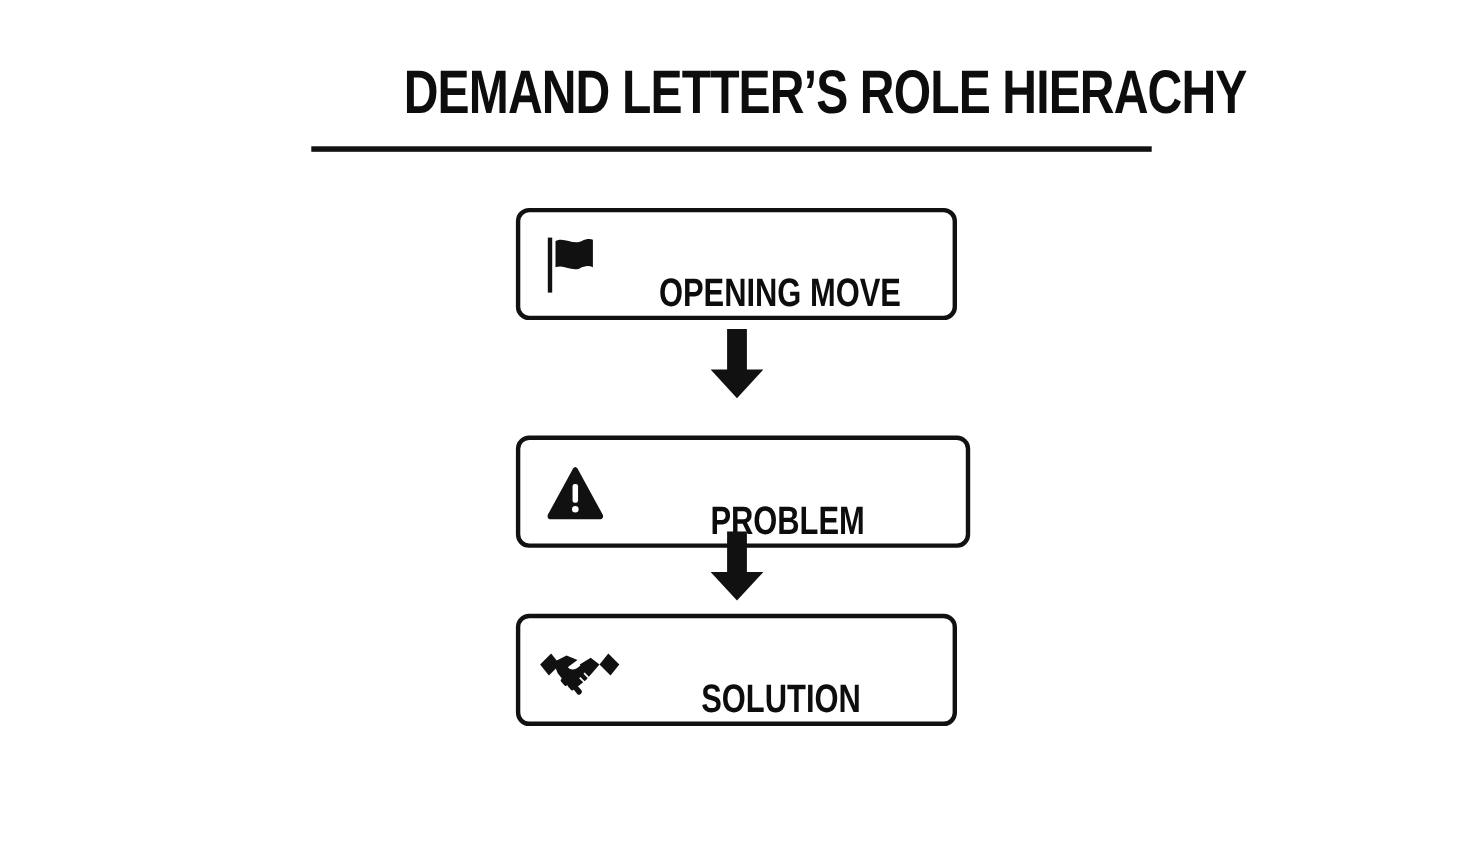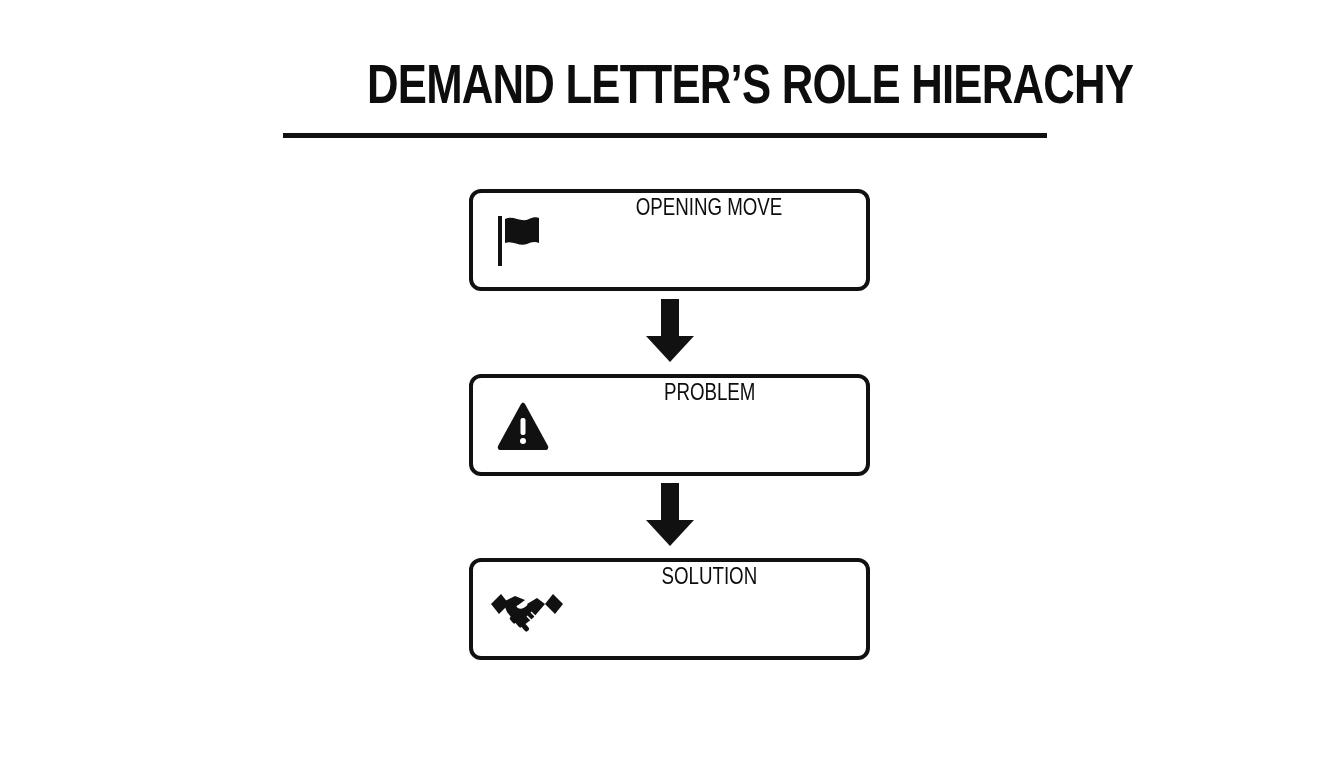--- a/index.html
+++ b/index.html
@@ -5,22 +5,22 @@
   html, body { margin:0; padding:0; }
   body { width:1344px; height:768px; background:#ffffff; position:relative; overflow:hidden;
          font-family:"Liberation Sans", "DejaVu Sans", sans-serif; color:#0d0d0d; }
   .title { position:absolute; left:283px; top:52px; width:764px; text-align:center;
            font-family:"Liberation Sans", sans-serif; font-weight:bold; font-size:56px;
            letter-spacing:-1px; transform:scaleX(0.78); transform-origin:center; white-space:nowrap; line-height:64px; }
   .rule { position:absolute; left:283px; top:133px; width:764px; height:5px; background:#111; }
   .box { position:absolute; left:469px; width:393px; height:94px; border:4px solid #111; border-radius:12px;
          background:#fff; box-sizing:content-box; }
   .box .icon { position:absolute; left:22px; top:20px; width:60px; height:56px; }
-  .box .label { position:absolute; left:90px; right:10px; top:0; bottom:0; display:flex; align-items:flex-start; justify-content:center;
-                font-weight:normal; font-size:24px; white-space:nowrap; }
+  .box .label { position:absolute; left:90px; right:10px; top:0; bottom:0; display:flex; align-items:flex-end; justify-content:center;
+                font-weight:bold; font-size:36px; white-space:nowrap; }
   .box .label span { display:inline-block; transform:scaleX(0.78); }
   .arrow { position:absolute; left:646px; width:48px; }
 </style>
 </head>
 <body>
 
 <div class="title">DEMAND LETTER’S ROLE HIERACHY</div>
 <div class="rule"></div>
 
 <div class="box" style="top:189px;">
@@ -31,21 +31,21 @@
   <div class="label">
       <span>OPENING MOVE</span>
     </div>
 </div>
 
 <svg class="arrow" style="top:299px; height:64px;" viewBox="0 0 48 64">
   <rect x="15" y="0" width="18" height="38" fill="#111"></rect>
   <polygon points="0,37 48,37 24,63" fill="#111"></polygon>
 </svg>
 
-<div class="box" style="top:374px;">
+<div class="box" style="top:396px;padding-left:12px;">
   <svg class="icon" viewBox="0 0 60 56">
     <path d="M28 6 Q30 3 32 6 L55 48 Q56 52 52 52 L8 52 Q4 52 5 48 Z" fill="#111" transform="translate(-2,0)"></path>
     <rect x="25.5" y="20" width="5" height="17" rx="2" fill="#fff"></rect>
     <circle cx="28" cy="43" r="3" fill="#fff"></circle>
   </svg>
   <div class="label">
       <span>PROBLEM</span>
     </div>
 </div>
 

